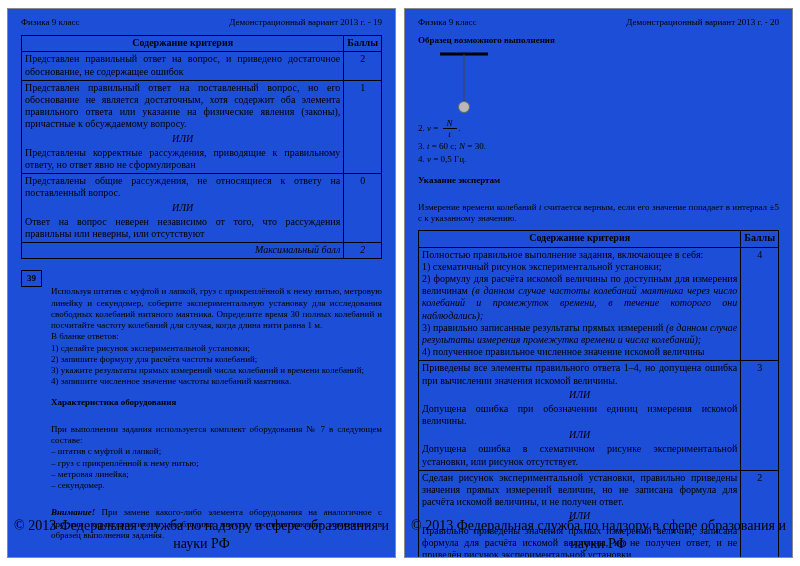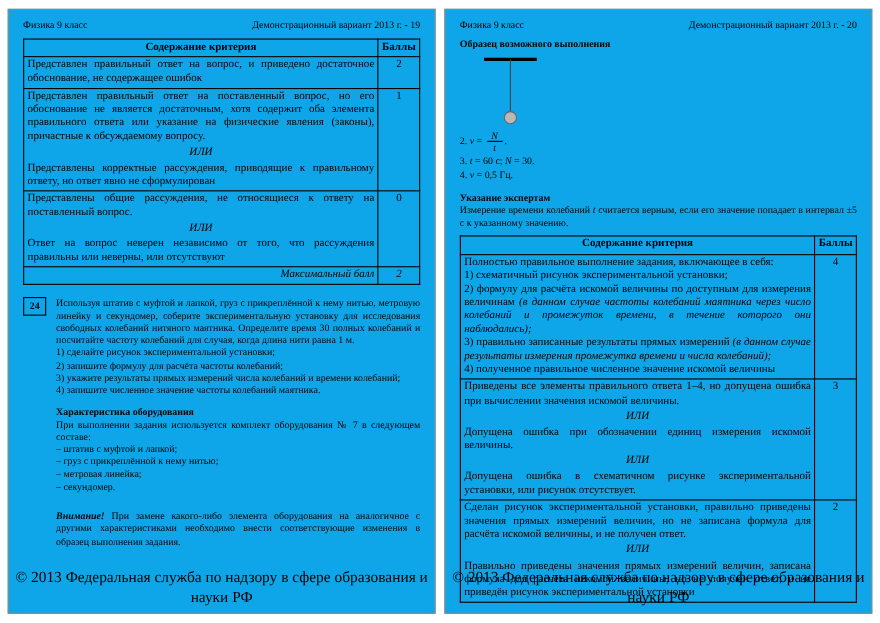--- a/index.html
+++ b/index.html
@@ -1,25 +1,25 @@
 <!DOCTYPE html>
 <html><head>
 <meta charset="utf-8">
 <style>
   * { margin:0; padding:0; box-sizing:border-box; }
   html,body { width:800px; height:566px; background:#fff; overflow:hidden;
     font-family:"Liberation Serif", serif; color:#000; }
   .spread { display:flex; gap:8px; padding:8px 4px 8px 7px; }
-  .page { width:389px; height:550px; border:1px solid #8a8a8a; background:#0ea5e9;
+  .page { width:389px; height:550px; border:1px solid #8a8a8a; background:#1d4ed8;
     position:relative; padding:8px 13px 24px 13px; font-size:9px; line-height:1.25; overflow:hidden; }
   .page-header { display:flex; justify-content:space-between; margin-bottom:7px; }
   .footer { position:absolute; bottom:5px; left:0; right:0; text-align:center; font-size:14px; }
   .it { font-style:italic; }
   .bd { font-weight:bold; }
-  .just { text-align:justify; }
+  .just { text-align:justify;margin-top:16px; }
   table.crit { width:100%; border-collapse:collapse; }
   .crit th, .crit td { border:1px solid #000; padding:1px 3px 2px 3px; vertical-align:top;
     font-size:10px; line-height:1.22; }
   .crit th { text-align:center; font-weight:bold; }
   th.score-col, td.score-cell { width:34px; text-align:center; }
   .crit td div { margin:0; }
   .crit td div[style*="center"] { margin:2px 0;font-style:italic; }
   .task { display:flex; gap:9px; margin-top:11px; }
   .task-num { border:1px solid #000; align-self:flex-start; font-weight:bold;
     padding:0 5px; line-height:1.6; }
@@ -79,23 +79,24 @@
           <tr>
             <td>
               <div class="it" style="text-align: right;">Максимальный балл</div>
             </td>
             <td class="score-cell it">2</td>
           </tr>
         </tbody>
     </table>
 
     <div class="task">
-      <div class="task-num">24</div>
+      <div class="task-num">39</div>
       <div class="task-body">
         <div class="just">Используя штатив с муфтой и лапкой, груз с прикреплённой к нему нитью, метровую линейку и секундомер, соберите экспериментальную установку для исследования свободных колебаний нитяного маятника. Определите время 30 полных колебаний и посчитайте частоту колебаний для случая, когда длина нити равна 1 м.</div>
+        <div>В бланке ответов:</div>
         <div>
             <div>1) сделайте рисунок экспериментальной установки;</div>
             <div>2) запишите формулу для расчёта частоты колебаний;</div>
             <div>3) укажите результаты прямых измерений числа колебаний и времени колебаний;</div>
             <div>4) запишите численное значение частоты колебаний маятника.</div>
           </div>
 
         <div class="section-title">Характеристика оборудования</div>
         <div class="just">При выполнении задания используется комплект оборудования  № 7 в следующем составе:</div>
         <div>

